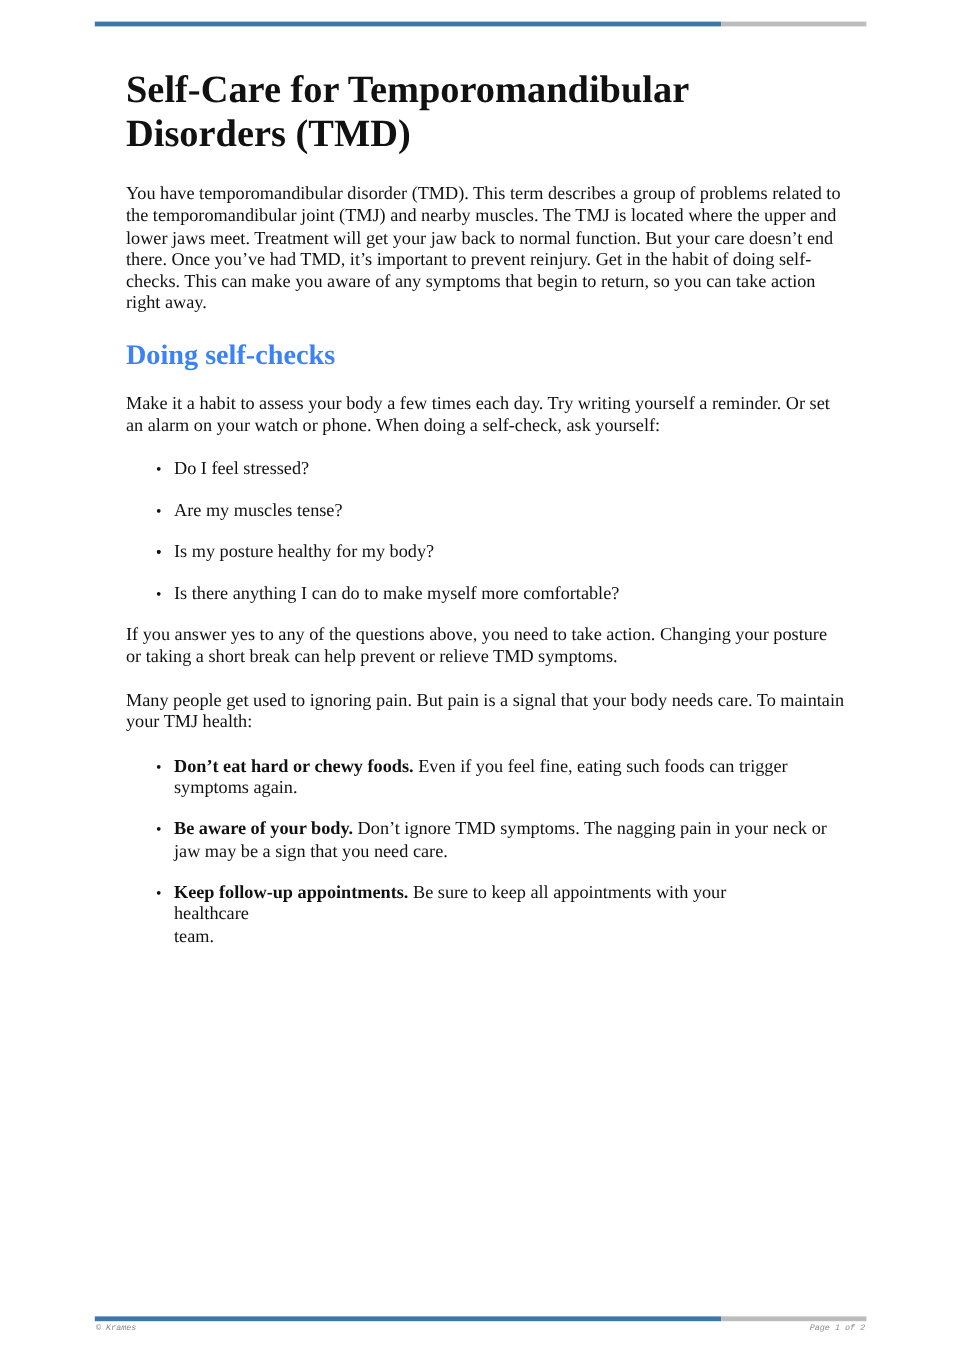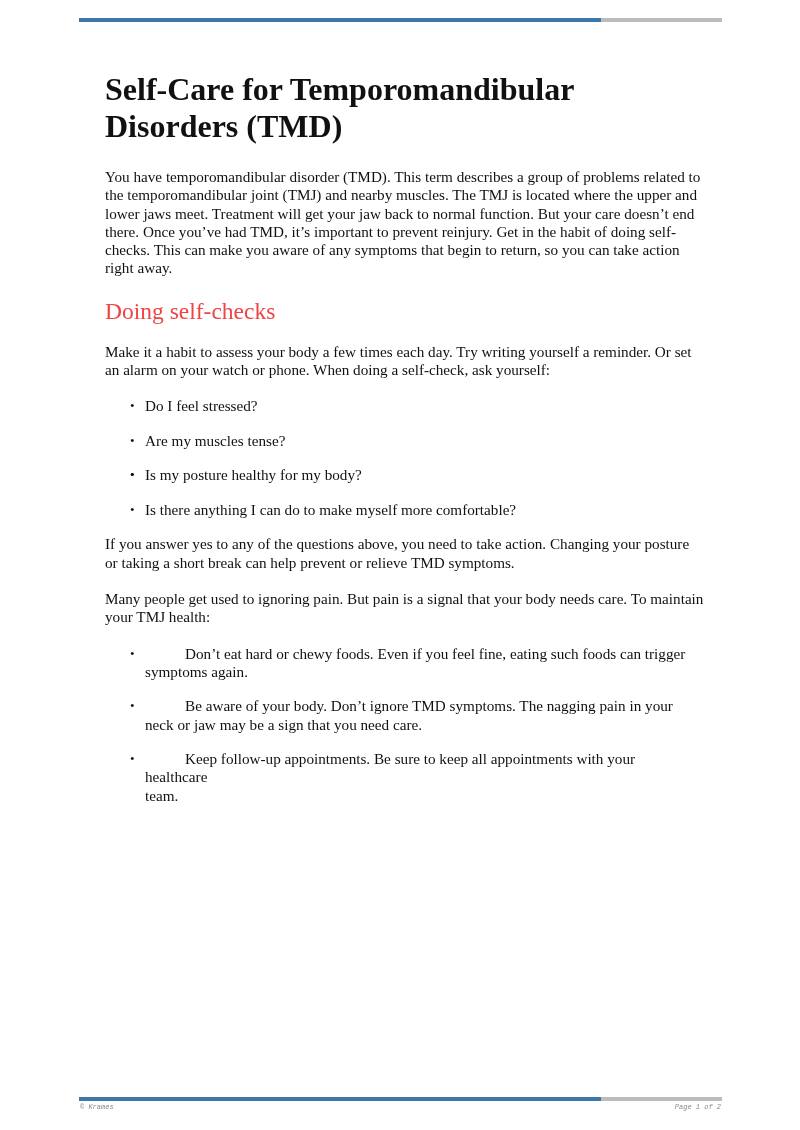--- a/index.html
+++ b/index.html
@@ -42,30 +42,30 @@
       position: absolute;
       left: 105px;
       top: 56px;
       width: 600px;
     }
     h1 {
       font-family: "Liberation Serif", serif;
       font-weight: bold;
       font-size: 32px;
       line-height: 37px;
-      margin: 15px 0 23px 0;
+      margin: 0 0 23px 0;
       color: #111;
     }
     h2 {
       font-family: "Liberation Serif", serif;
-      font-weight: normal;
+      font-weight: bold;
       font-size: 23.5px;
       line-height: 28px;
       margin: 0 0 18px 0;
-      color: #ef4444;
+      color: #3b82f6;
     }
     p {
       font-size: 15.2px;
       line-height: 18.3px;
       margin: 0 0 18px 0;
     }
     ul {
       margin: 0 0 16px 0;
       padding: 0 0 0 40px;
       list-style: none;
@@ -75,21 +75,21 @@
       font-size: 15.2px;
       line-height: 18.3px;
       margin: 0 0 16.2px 0;
     }
     li .bullet {
       position: absolute;
       left: -15px;
       top: 0;
       font-size: 13px;
     }
-    li b { font-weight: normal; margin-left: 40px; }
+    li b { font-weight: bold; }
     .intro { margin-bottom: 19px; }
   </style>
 </head>
 <body>
 
 <div class="bar top">
   <div class="seg-blue"></div>
   <div class="seg-gray"></div>
 </div>
 

